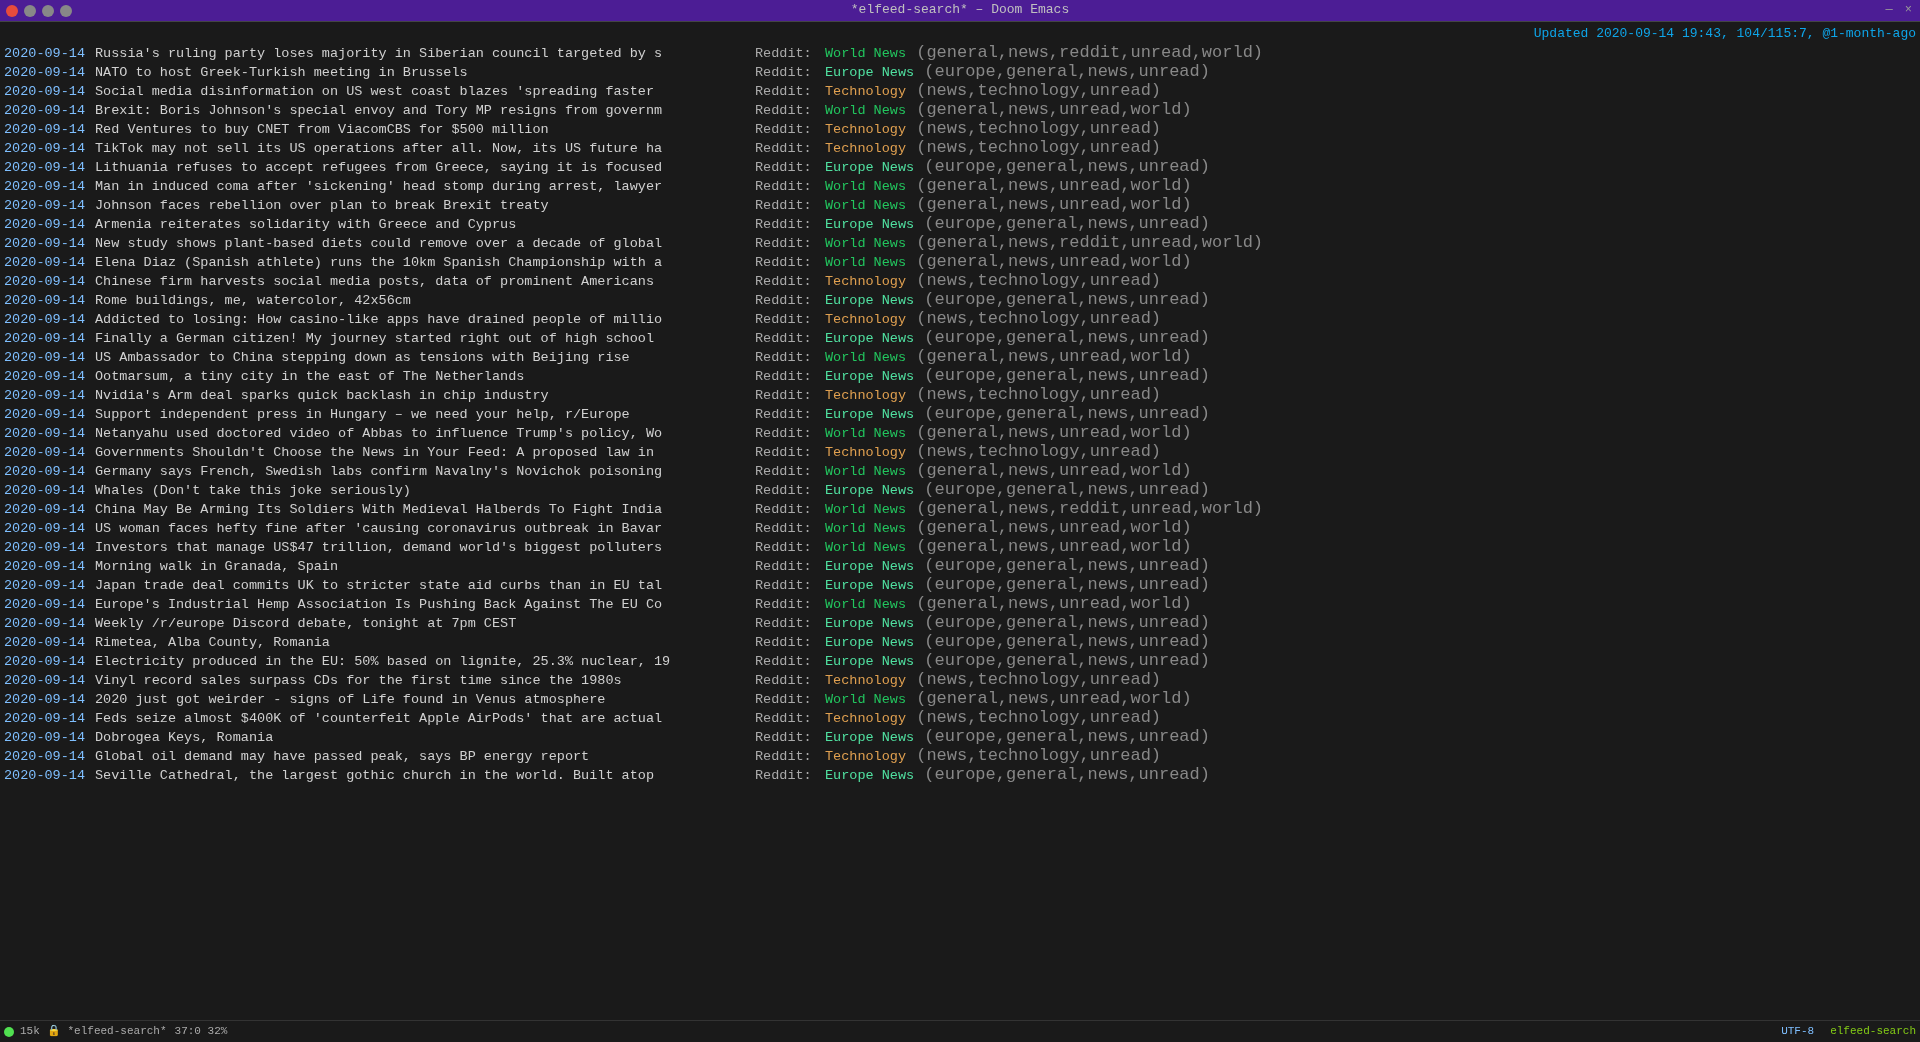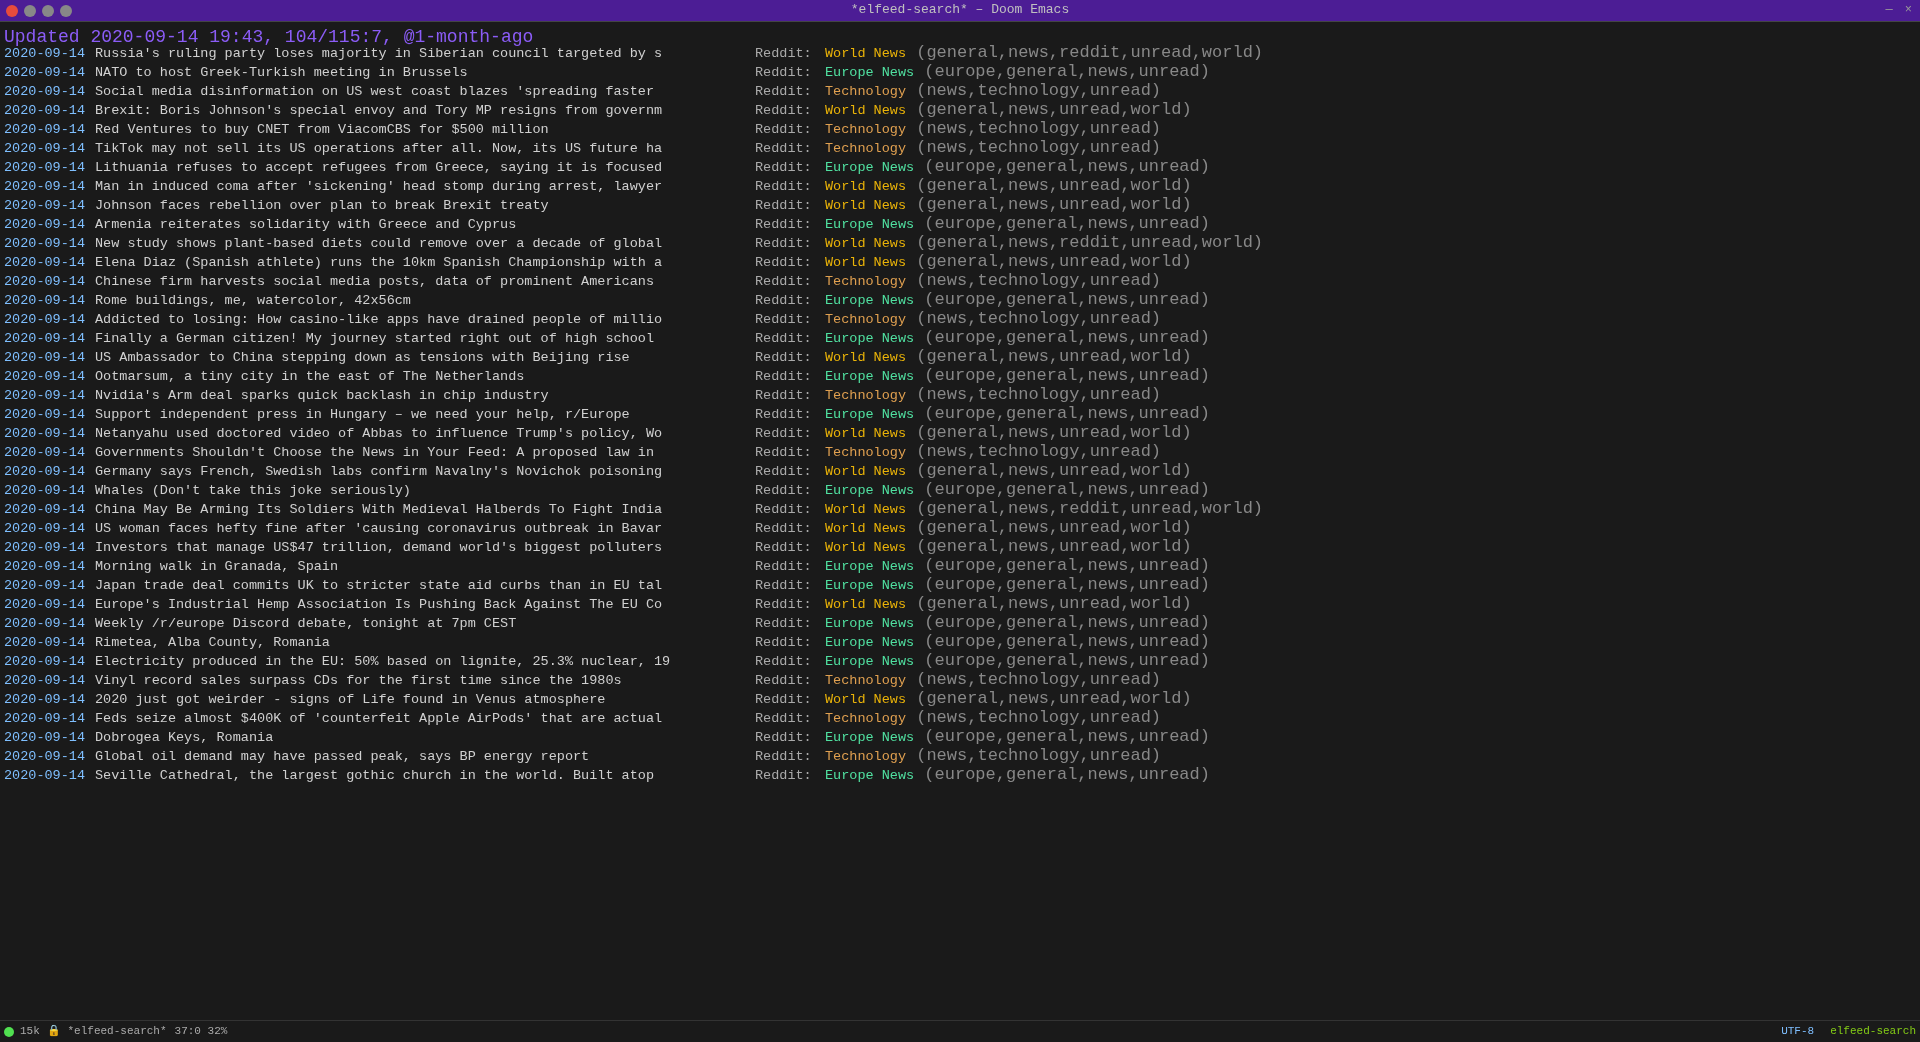--- a/index.html
+++ b/index.html
@@ -49,24 +49,25 @@
       font-size: 12px;
       color: #999;
     }
     #content {
       padding: 2px 0;
       height: calc(100% - 22px - 22px);
       overflow: hidden;
     }
     .status-line {
       background: #1a1a1a;
-      color: #8b5cf6;
-      font-size: 18px;
+      color: #0ea5e9;
+      font-size: 13px;
       padding: 1px 4px;
       height: 20px;
+      text-align: right;
     }
     .feed-row {
       display: flex;
       padding: 0 0;
       white-space: nowrap;
       height: 19px;
       align-items: center;
     }
     .date-col {
       color: #7fbfff;
@@ -78,21 +79,21 @@
       min-width: 660px;
       max-width: 660px;
       overflow: hidden;
       text-overflow: ellipsis;
     }
     .source-col {
       color: #aaa;
       min-width: 70px;
     }
     .feed-name-world {
-      color: #eab308;
+      color: #22c55e;
     }
     .feed-name-europe {
       color: #50e0a0;
     }
     .feed-name-tech {
       color: #e0a050;
     }
     .tags-col {
       color: #888;
       font-size: 17px;

